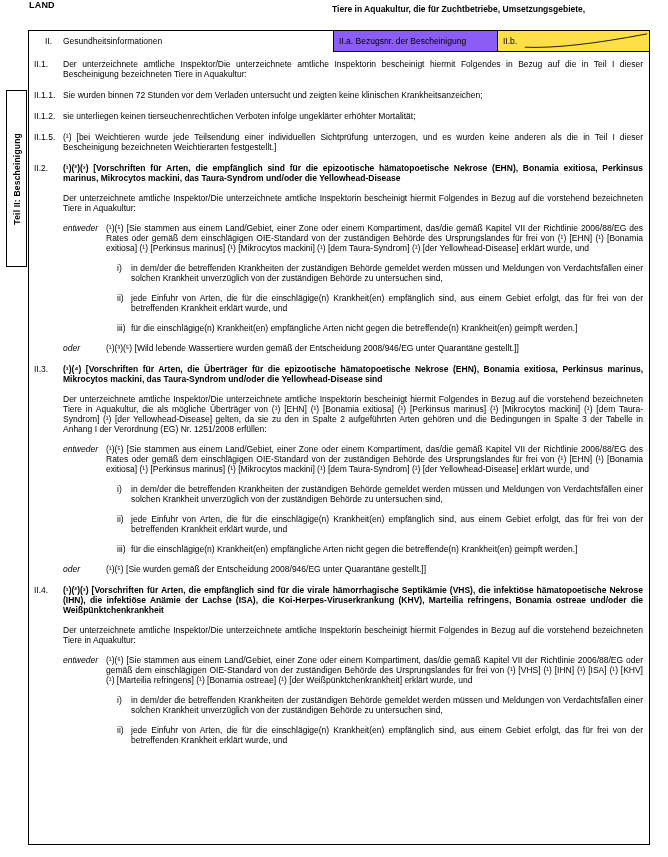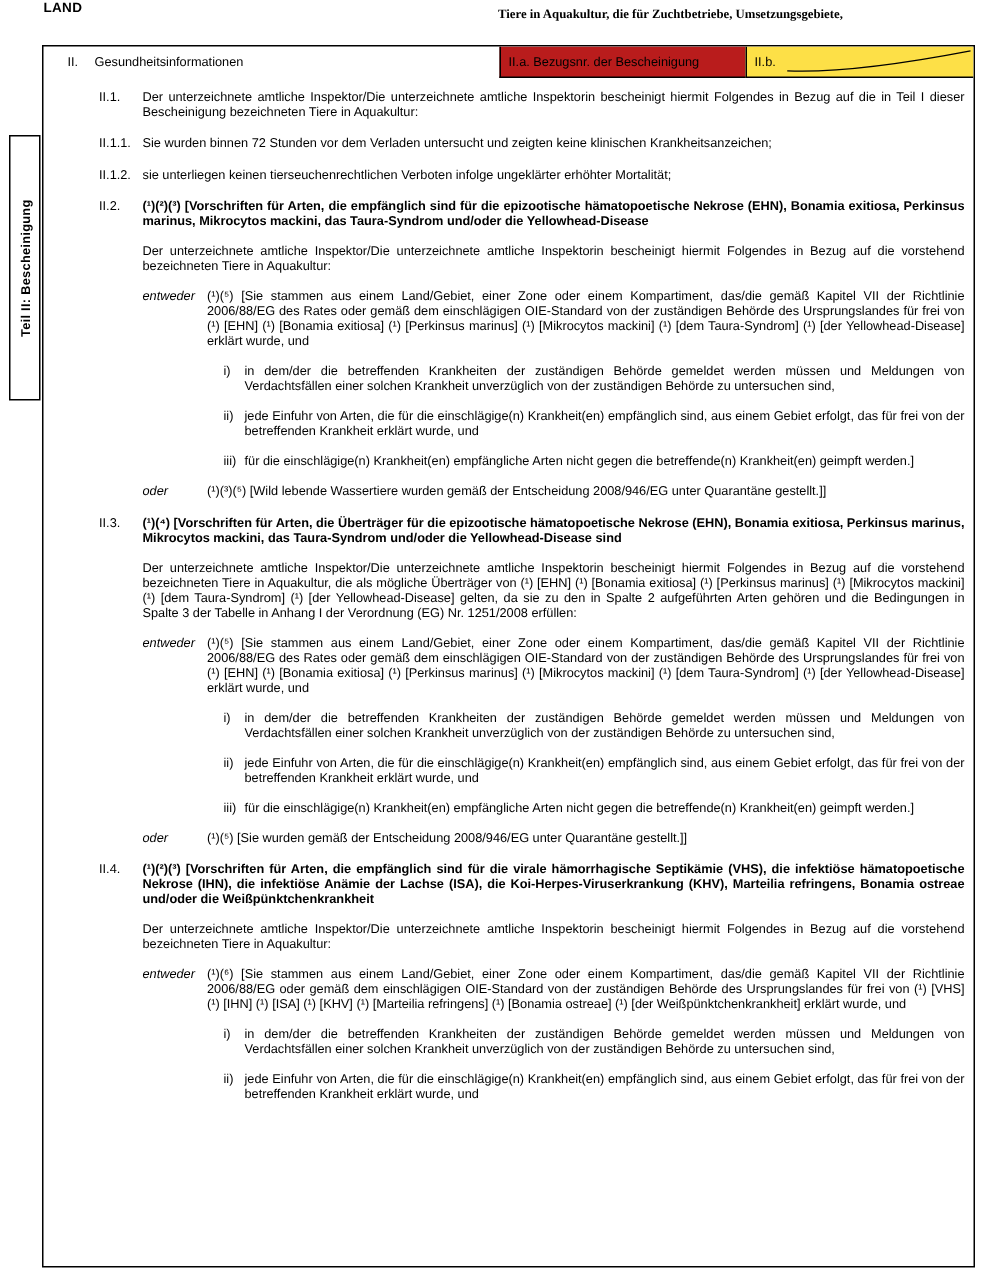--- a/index.html
+++ b/index.html
@@ -6,44 +6,44 @@
   html,body { width:668px; height:857px; background:#fff; }
   body { font-family:"Liberation Sans","DejaVu Sans",sans-serif; color:#000; position:relative;
          -webkit-font-smoothing:antialiased; }
   .page { position:absolute; inset:0; background:#fff; overflow:hidden; }
 
   
   .land { position:absolute; left:29px; top:0; font-weight:bold; font-size:9px; letter-spacing:.2px; }
   .doc-title { position:absolute; left:332px; top:4px; width:318px; font-weight:bold;
                font-size:8.5px; line-height:10px; }
   .doc-title .tl { text-align:justify; text-align-last:justify; white-space:nowrap;
-                   display:flex; justify-content:space-between;font-family:Liberation Serif, serif; }
+                   display:flex; justify-content:space-between; }
 
   
   .side-tab { position:absolute; left:6px; top:90px; width:21px; height:177px;
               border:1.2px solid #000; display:flex; align-items:center; justify-content:center; background:#fff; }
   .side-tab span { writing-mode:vertical-rl; transform:rotate(180deg); font-weight:bold;
                    font-size:8.5px; white-space:nowrap; letter-spacing:.2px; }
 
   
   .main-box { position:absolute; left:28px; top:30px; width:622px; height:815px;
               border:1.8px solid #000; overflow:hidden; background:#fff; }
 
   .cell-iia { position:absolute; left:304px; top:0; width:164px; height:21px;
               border-left:1.5px solid #000; border-bottom:1.5px solid #000;
-              font-size:8.5px; padding:5px 0 0 5px; background:#b91c1c; z-index:2; }
+              font-size:8.5px; padding:5px 0 0 5px; background:#8b5cf6; z-index:2; }
   .cell-iib { position:absolute; left:468px; top:0; right:0; height:21px;
               border-left:1.5px solid #000; border-bottom:1.5px solid #000;
               font-size:8.5px; padding:5px 0 0 5px; background:#fde047; z-index:2; }
   .iib-diag { position:absolute; inset:0; width:100%; height:100%; }
 
   .info-left { height:21px; padding:5px 0 0 5px; font-size:8.5px; display:flex; }
   .info-left .n { flex:0 0 29px;text-align:center; }
 
-  .content { padding:0 6px 0 5px; font-size:8.5px; line-height:10px;margin-left:32px; }
+  .content { padding:0 6px 0 5px; font-size:8.5px; line-height:10px; }
   .row { display:flex; margin-top:11px; }
   .row.first { margin-top:7px; }
   .row .n { flex:0 0 29px; }
   .row .b { flex:1; min-width:0; }
   .j { text-align:justify; }
   .bold { font-weight:bold; }
   .b > * + * { margin-top:10px; }
 
   .choice { display:flex; }
   .choice .cl { flex:0 0 43px; font-style:italic; }
@@ -97,20 +97,26 @@
         <div class="b">
             <p class="j">Sie wurden binnen 72 Stunden vor dem Verladen untersucht und zeigten keine klinischen Krankheitsanzeichen;</p>
           </div>
       </div>
       <div class="row">
         <div class="n">II.1.2.</div>
         <div class="b">
             <p class="j">sie unterliegen keinen tierseuchenrechtlichen Verboten infolge ungeklärter erhöhter Mortalität;</p>
           </div>
       </div>
+      <div class="row">
+        <div class="n">II.1.5.</div>
+        <div class="b">
+            <p class="j">(¹) [bei Weichtieren wurde jede Teilsendung einer individuellen Sichtprüfung unterzogen, und es wurden keine anderen als die in Teil I dieser Bescheinigung bezeichneten Weichtierarten festgestellt.]</p>
+          </div>
+      </div>
 
       <div class="row">
         <div class="n">II.2.</div>
         <div class="b">
           <p class="bold j">(¹)(²)(³) [Vorschriften für Arten, die empfänglich sind für die epizootische hämatopoetische Nekrose (EHN), Bonamia exitiosa, Perkinsus marinus, Mikrocytos mackini, das Taura-Syndrom und/oder die Yellowhead-Disease</p>
           <p class="j">Der unterzeichnete amtliche Inspektor/Die unterzeichnete amtliche Inspektorin bescheinigt hiermit Folgendes in Bezug auf die vorstehend bezeichneten Tiere in Aquakultur:</p>
           <div class="choice">
             <div class="cl">entweder</div>
             <div class="cb">
               <p class="j">(¹)(⁵) [Sie stammen aus einem Land/Gebiet, einer Zone oder einem Kompartiment, das/die gemäß Kapitel VII der Richtlinie 2006/88/EG des Rates oder gemäß dem einschlägigen OIE-Standard von der zuständigen Behörde des Ursprungslandes für frei von (¹) [EHN] (¹) [Bonamia exitiosa] (¹) [Perkinsus marinus] (¹) [Mikrocytos mackini] (¹) [dem Taura-Syndrom] (¹) [der Yellowhead-Disease] erklärt wurde, und</p>

